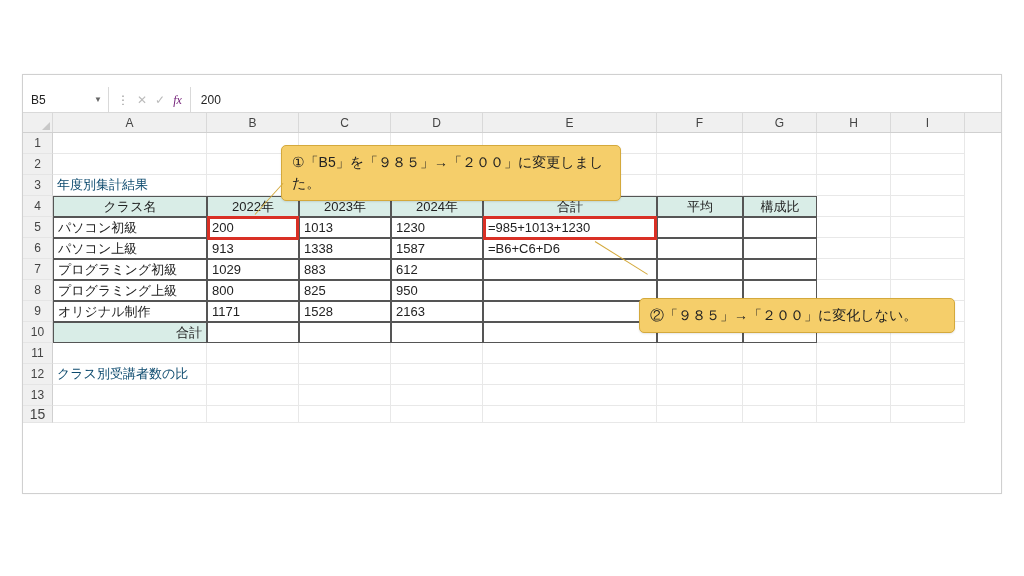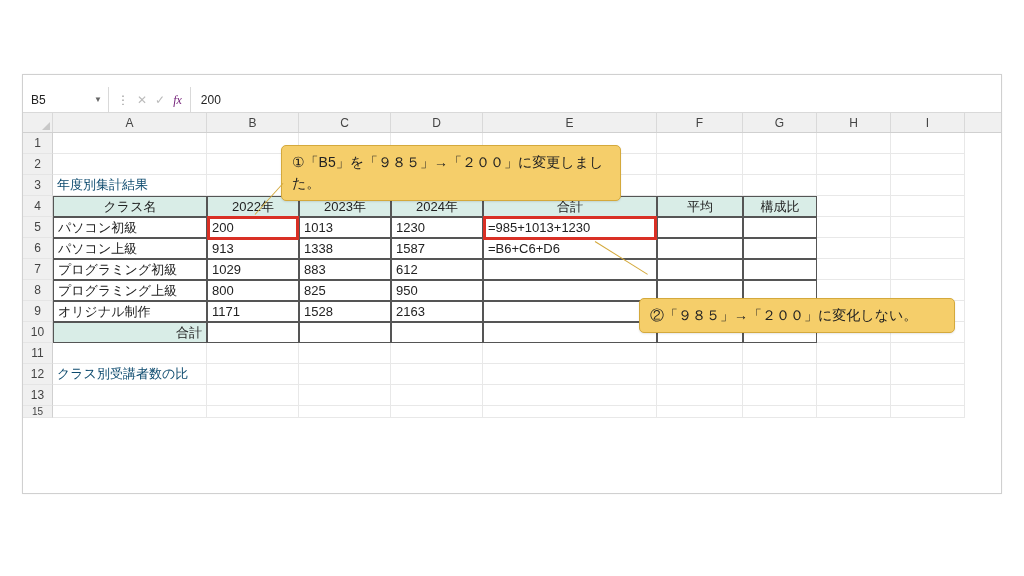--- a/index.html
+++ b/index.html
@@ -338,21 +338,21 @@
           <div class="cell"></div>
           <div class="cell"></div>
           <div class="cell"></div>
           <div class="cell"></div>
           <div class="cell"></div>
           <div class="cell"></div>
           <div class="cell"></div>
           <div class="cell"></div>
         </div>
       <div class="row" style="height:12px;">
-          <div class="rh" style="font-size:10px;">15</div>
+          <div class="rh" style="font-size:14px;">15</div>
           <div class="cell"></div>
           <div class="cell"></div>
           <div class="cell"></div>
           <div class="cell"></div>
           <div class="cell"></div>
           <div class="cell"></div>
           <div class="cell"></div>
           <div class="cell"></div>
           <div class="cell"></div>
         </div>

